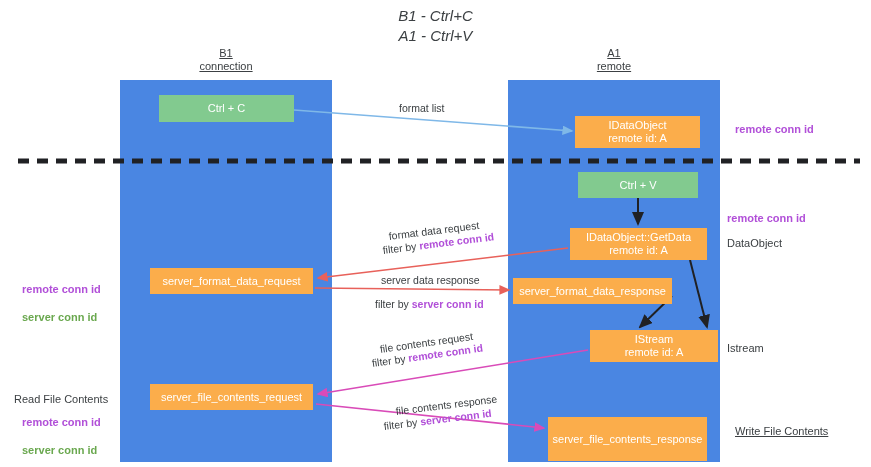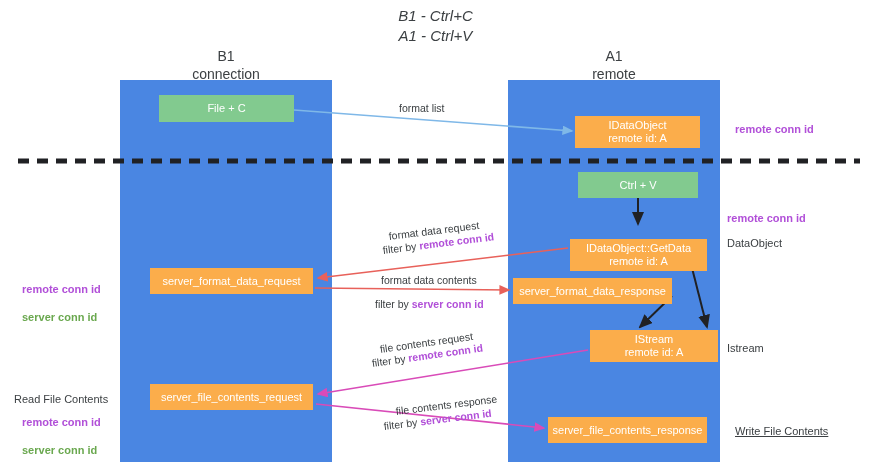--- a/index.html
+++ b/index.html
@@ -22,46 +22,46 @@
   #title{
     position:absolute;left:0;top:6px;width:871px;
     text-align:center;font-size:15px;line-height:20px;color:#3c4043;
     white-space:pre-line;
     font-style:italic;
   }
 
   
   .col-head{
     position:absolute;width:212px;text-align:center;
-    font-size:14px;line-height:18px;color:#3c4043;white-space:pre-line;
+    font-size:11px;line-height:13px;color:#3c4043;white-space:pre-line;text-decoration:underline;
   }
   #head-b1{left:120px;top:47px;}
   #head-a1{left:508px;top:47px;}
 
   
   .box{
     position:absolute;box-sizing:border-box;
     display:flex;flex-direction:column;
     align-items:center;justify-content:center;
     color:#ffffff;font-size:11px;line-height:13px;
     text-align:center;white-space:pre-line;
     padding:2px 4px;
   }
   .green{background:#82ca8f;}
   .orange{background:#fbad4b;}
 
   #box-ctrlc{left:159px;top:95px;width:135px;height:27px;}
   #box-idataobject{left:575px;top:116px;width:125px;height:32px;}
   #box-ctrlv{left:578px;top:172px;width:120px;height:26px;}
-  #box-getdata{left:570px;top:228px;width:137px;height:32px;margin-top:11px;}
+  #box-getdata{left:570px;top:228px;width:137px;height:32px;}
   #box-fmt-req{left:150px;top:268px;width:163px;height:26px;}
   #box-fmt-resp{left:513px;top:278px;width:159px;height:26px;}
   #box-istream{left:590px;top:330px;width:128px;height:32px;}
   #box-file-req{left:150px;top:384px;width:163px;height:26px;}
-  #box-file-resp{left:548px;top:417px;width:159px;height:26px;}
+  #box-file-resp{left:548px;top:417px;width:159px;height:44px;}
 
   
   .annot{position:absolute;font-size:11px;line-height:14px;white-space:pre-line;}
   .purple{color:#b14fd8;font-weight:bold;}
   .green-t{color:#6aa84f;font-weight:bold;}
   .dark{color:#3c4043;}
 
   #ann-remote1{left:735px;top:122px;}
   #ann-remote2{left:727px;top:211px;}
   #ann-dataobject{left:727px;top:236px;}
@@ -132,36 +132,36 @@
 
     <path d="M690,260 L707,327" stroke="#202124" stroke-width="2" fill="none" marker-end="url(#ah-black)"></path>
 
     <path d="M672,296 L640,327" stroke="#202124" stroke-width="2" fill="none" marker-end="url(#ah-black)"></path>
 
     <path d="M588,350 L318,394" stroke="#d94bb8" stroke-width="1.6" fill="none" marker-end="url(#ah-pink)"></path>
 
     <path d="M316,404 L544,428" stroke="#d94bb8" stroke-width="1.6" fill="none" marker-end="url(#ah-pink)"></path>
   </svg>
 
-  <div class="box green" id="box-ctrlc">File + C</div>
+  <div class="box green" id="box-ctrlc">Ctrl + C</div>
   <div class="box orange" id="box-idataobject">IDataObject
 remote id: A</div>
   <div class="box green" id="box-ctrlv">Ctrl + V</div>
   <div class="box orange" id="box-getdata">IDataObject::GetData
 remote id: A</div>
   <div class="box orange" id="box-fmt-req">server_format_data_request</div>
   <div class="box orange" id="box-fmt-resp">server_format_data_response</div>
   <div class="box orange" id="box-istream">IStream
 remote id: A</div>
   <div class="box orange" id="box-file-req">server_file_contents_request</div>
   <div class="box orange" id="box-file-resp">server_file_contents_response</div>
 
   <div class="elabel" id="lbl-format-list">format list</div>
 
-  <div class="elabel" id="lbl-fmt-resp">format data contents</div>
+  <div class="elabel" id="lbl-fmt-resp">server data response</div>
   <div class="elabel" id="lbl-fmt-resp-filter"><span>filter by </span><span class="purple">server conn id</span></div>
 
   <div class="rot" id="lbl-fmt-req">format data request</div>
   <div class="rot" id="lbl-fmt-req-filter"><span>filter by </span><span class="purple">remote conn id</span></div>
 
   <div class="rot" id="lbl-file-req">file contents request</div>
   <div class="rot" id="lbl-file-req-filter"><span>filter by </span><span class="purple">remote conn id</span></div>
 
   <div class="rot" id="lbl-file-resp">file contents response</div>
   <div class="rot" id="lbl-file-resp-filter"><span>filter by </span><span class="purple">server conn id</span></div>

